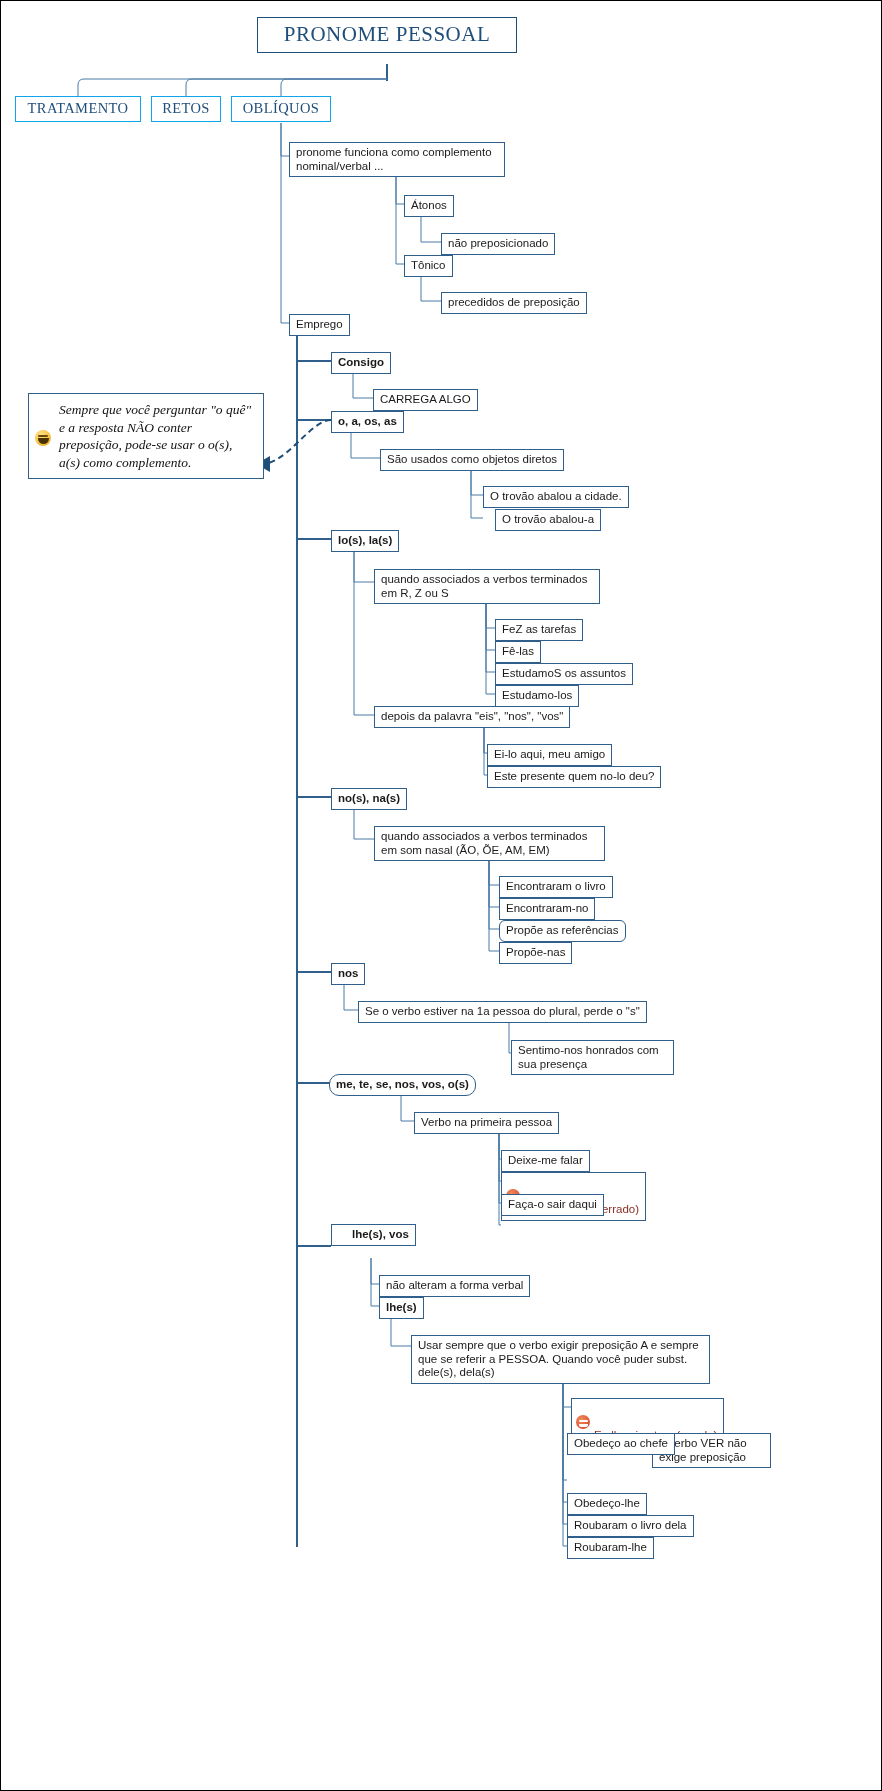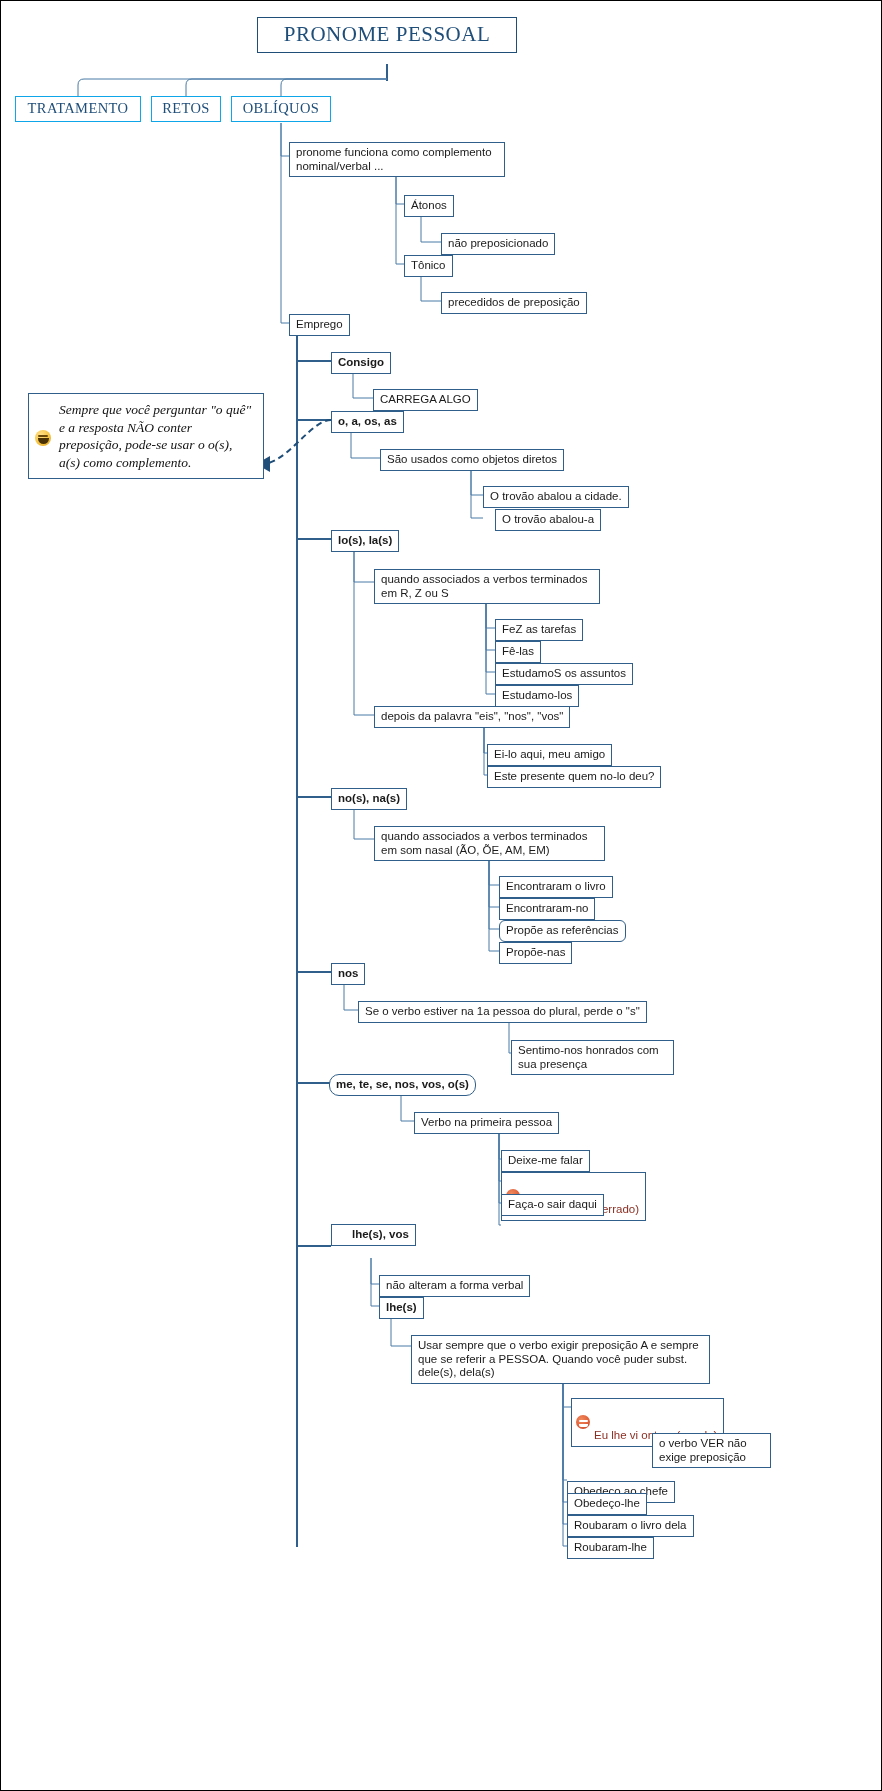--- a/index.html
+++ b/index.html
@@ -268,21 +268,21 @@
 que se referir a PESSOA. Quando você puder subst.
 dele(s), dela(s)</div>
 
   <div class="node err" style="left:570px; top:1397px;">
     <span class="emoji-angry"></span>
     <span>Eu lhe vi ontem (errado)</span>
   </div>
   <div class="node" style="left:651px; top:1432px; width:119px;">o verbo VER não
 exige preposição</div>
 
-  <div class="node" style="left:566px; top:1432px;margin-top:48px;">Obedeço ao chefe</div>
+  <div class="node" style="left:566px; top:1432px;">Obedeço ao chefe</div>
   <div class="node" style="left:566px; top:1492px;">Obedeço-lhe</div>
   <div class="node" style="left:566px; top:1514px;">Roubaram o livro dela</div>
   <div class="node" style="left:566px; top:1536px;">Roubaram-lhe</div>
 
   <div class="note" style="left:27px; top:392px; width:236px;">
     <span class="emoji-smile"></span>
     <span class="note-text">Sempre que você perguntar "o quê" e a resposta NÃO conter preposição, pode-se usar o o(s), a(s) como complemento.</span>
   </div>
 
 </div>

